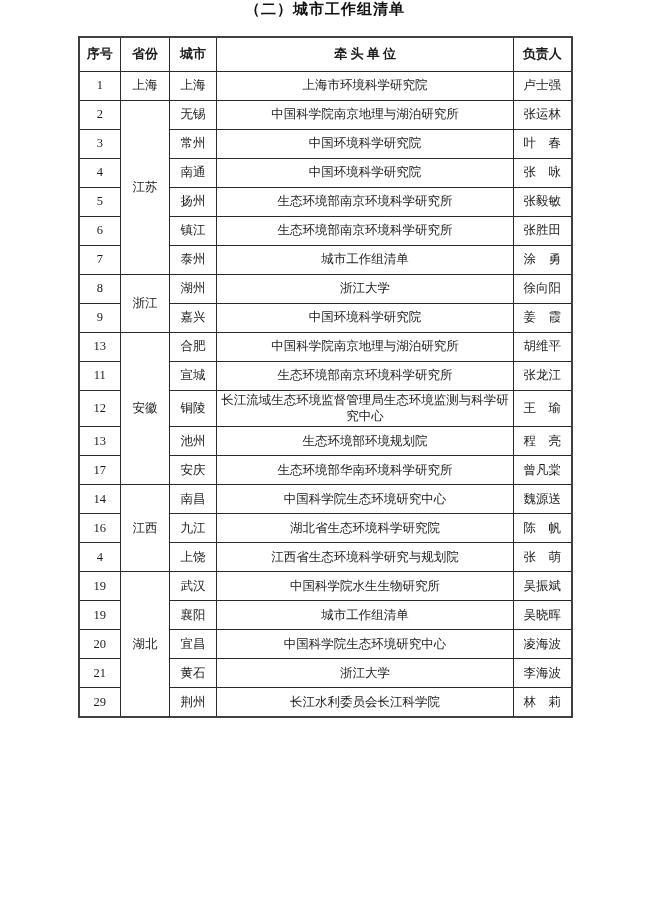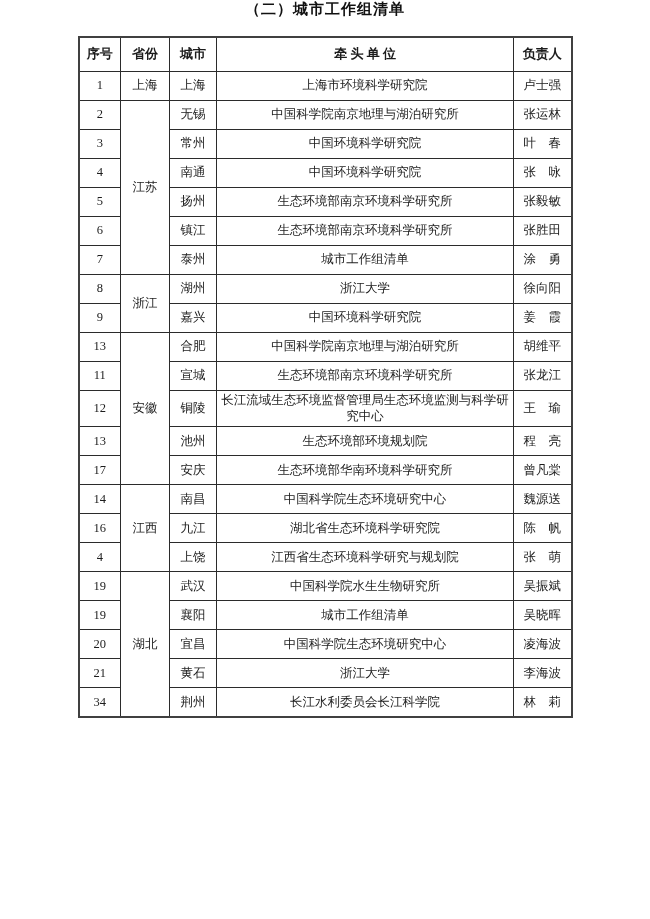--- a/index.html
+++ b/index.html
@@ -208,20 +208,20 @@
           <td>中国科学院生态环境研究中心</td>
           <td>凌海波</td>
         </tr>
         <tr>
           <td>21</td>
           <td>黄石</td>
           <td>浙江大学</td>
           <td>李海波</td>
         </tr>
         <tr>
-          <td>34</td>
+          <td>29</td>
           <td>荆州</td>
           <td>长江水利委员会长江科学院</td>
           <td>林　莉</td>
         </tr>
       </tbody>
   </table>
 </div>
 
 </body></html>

